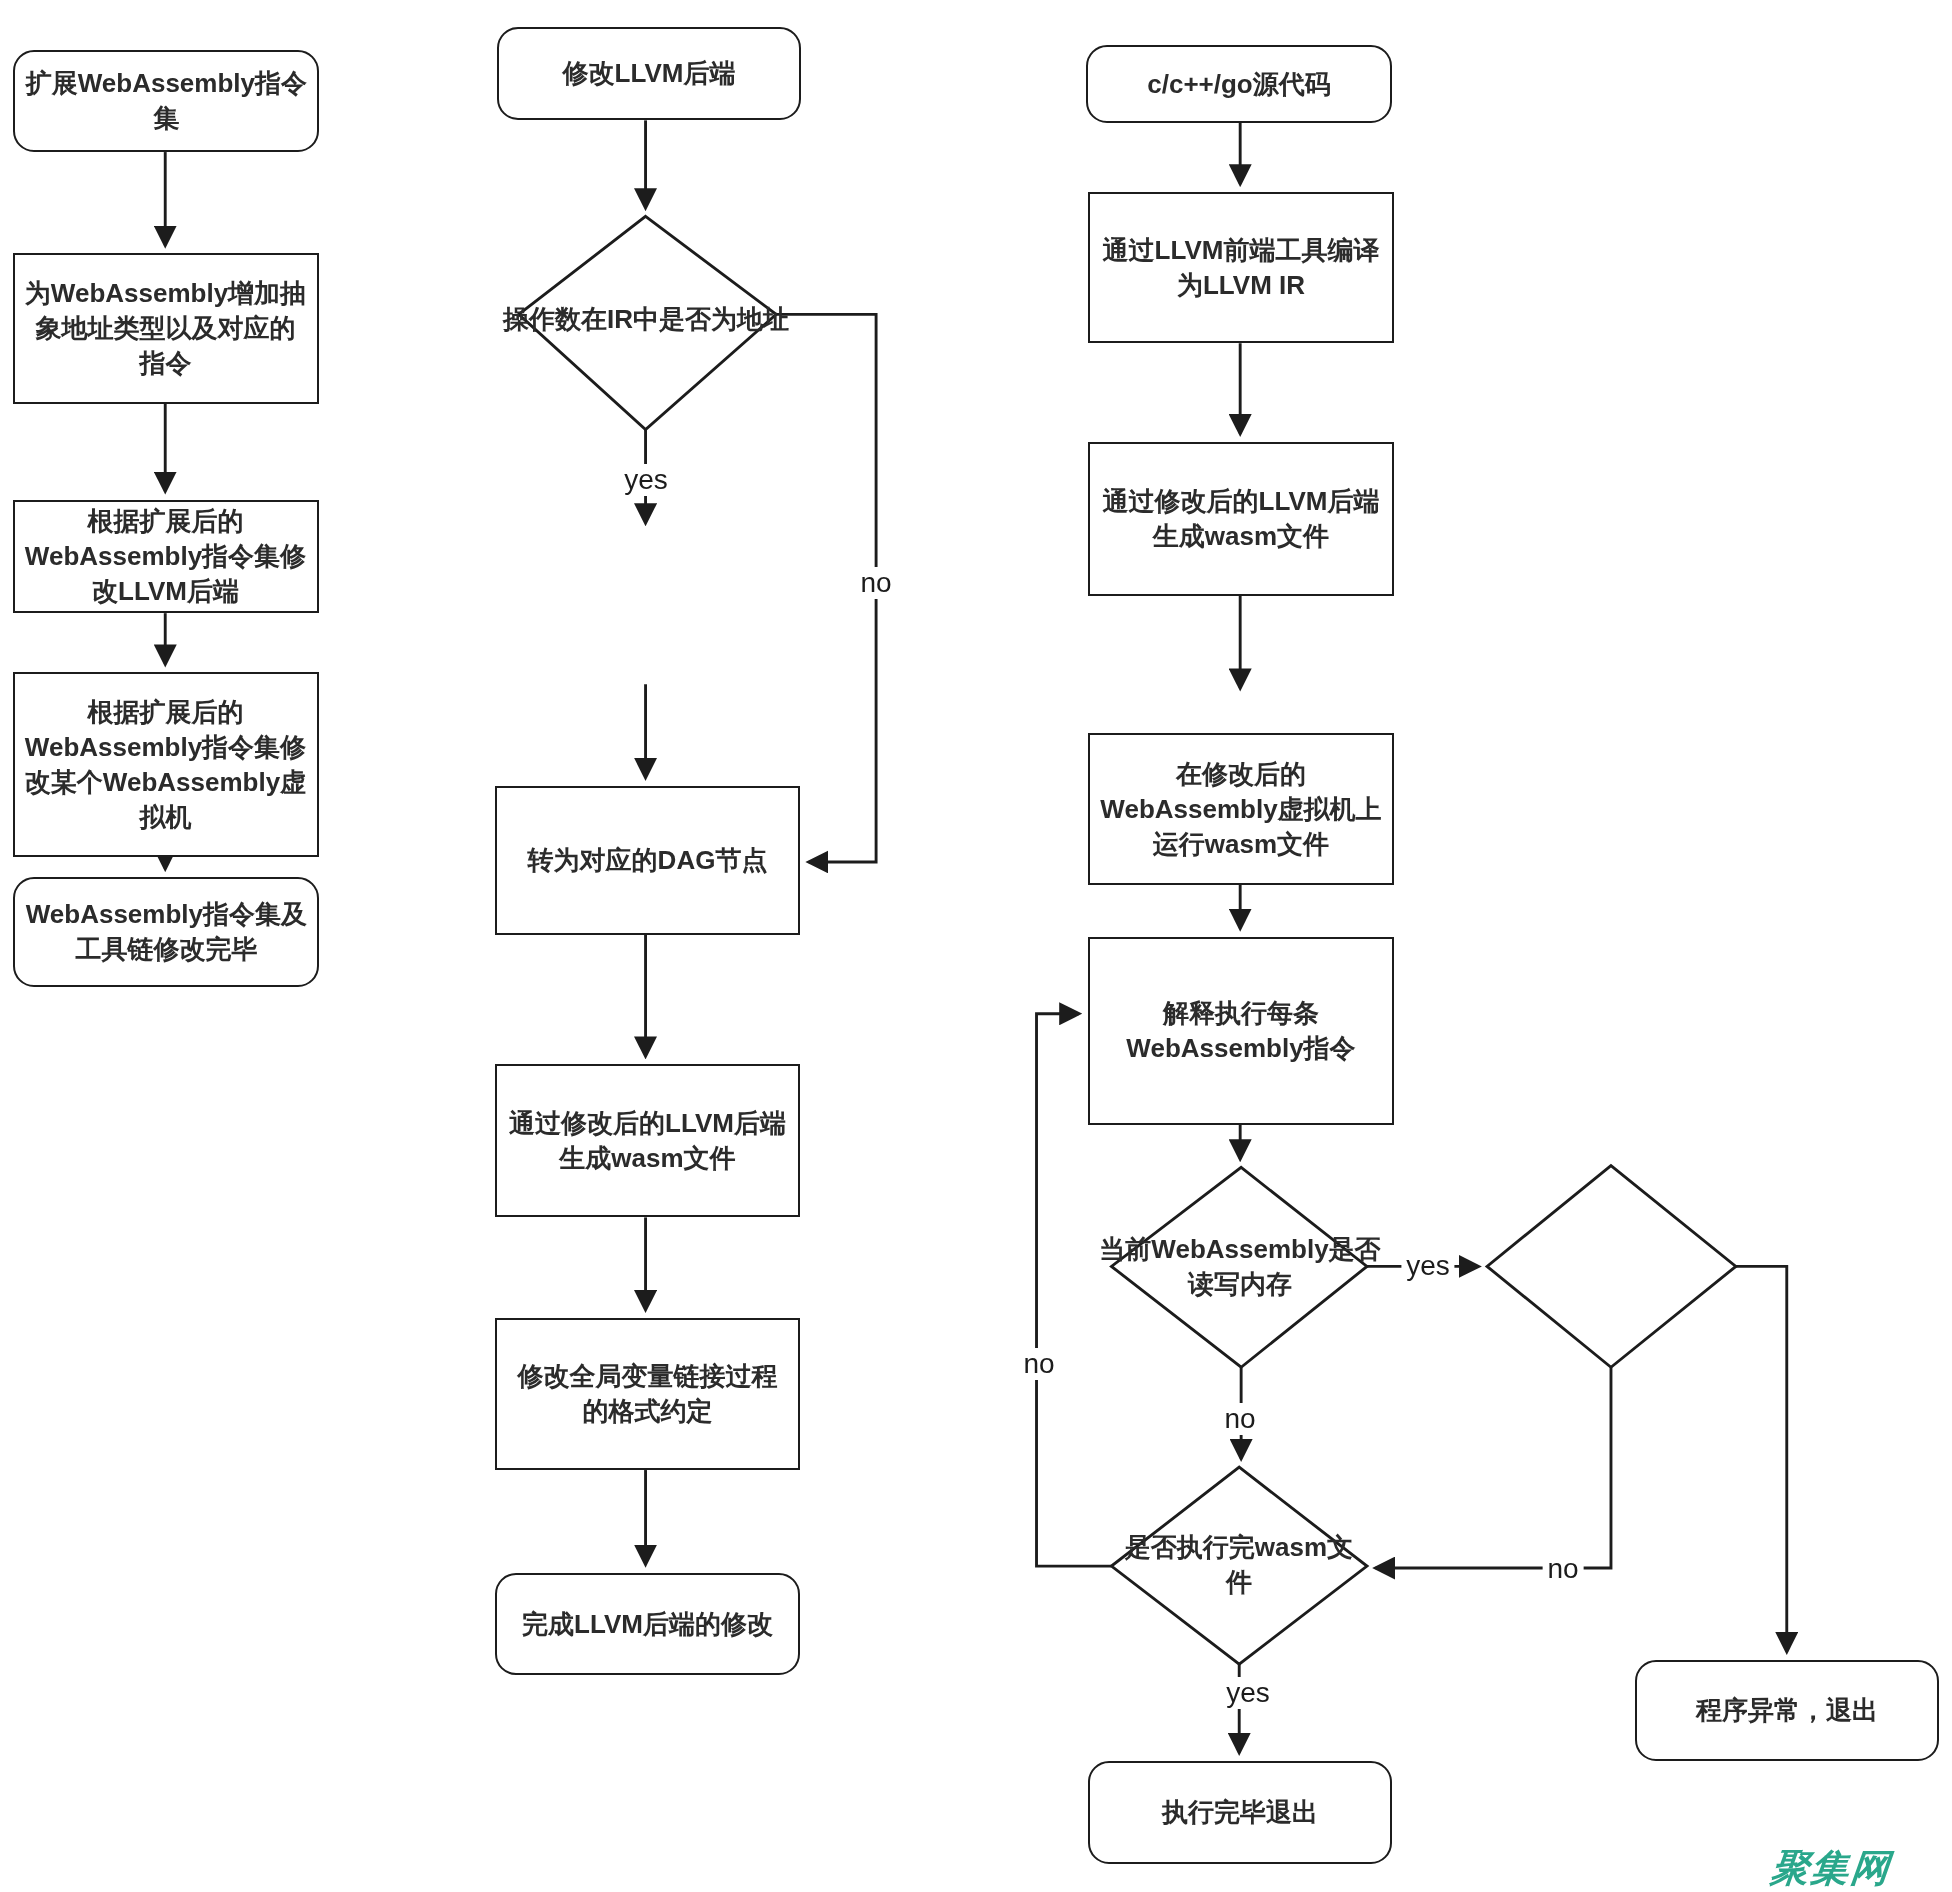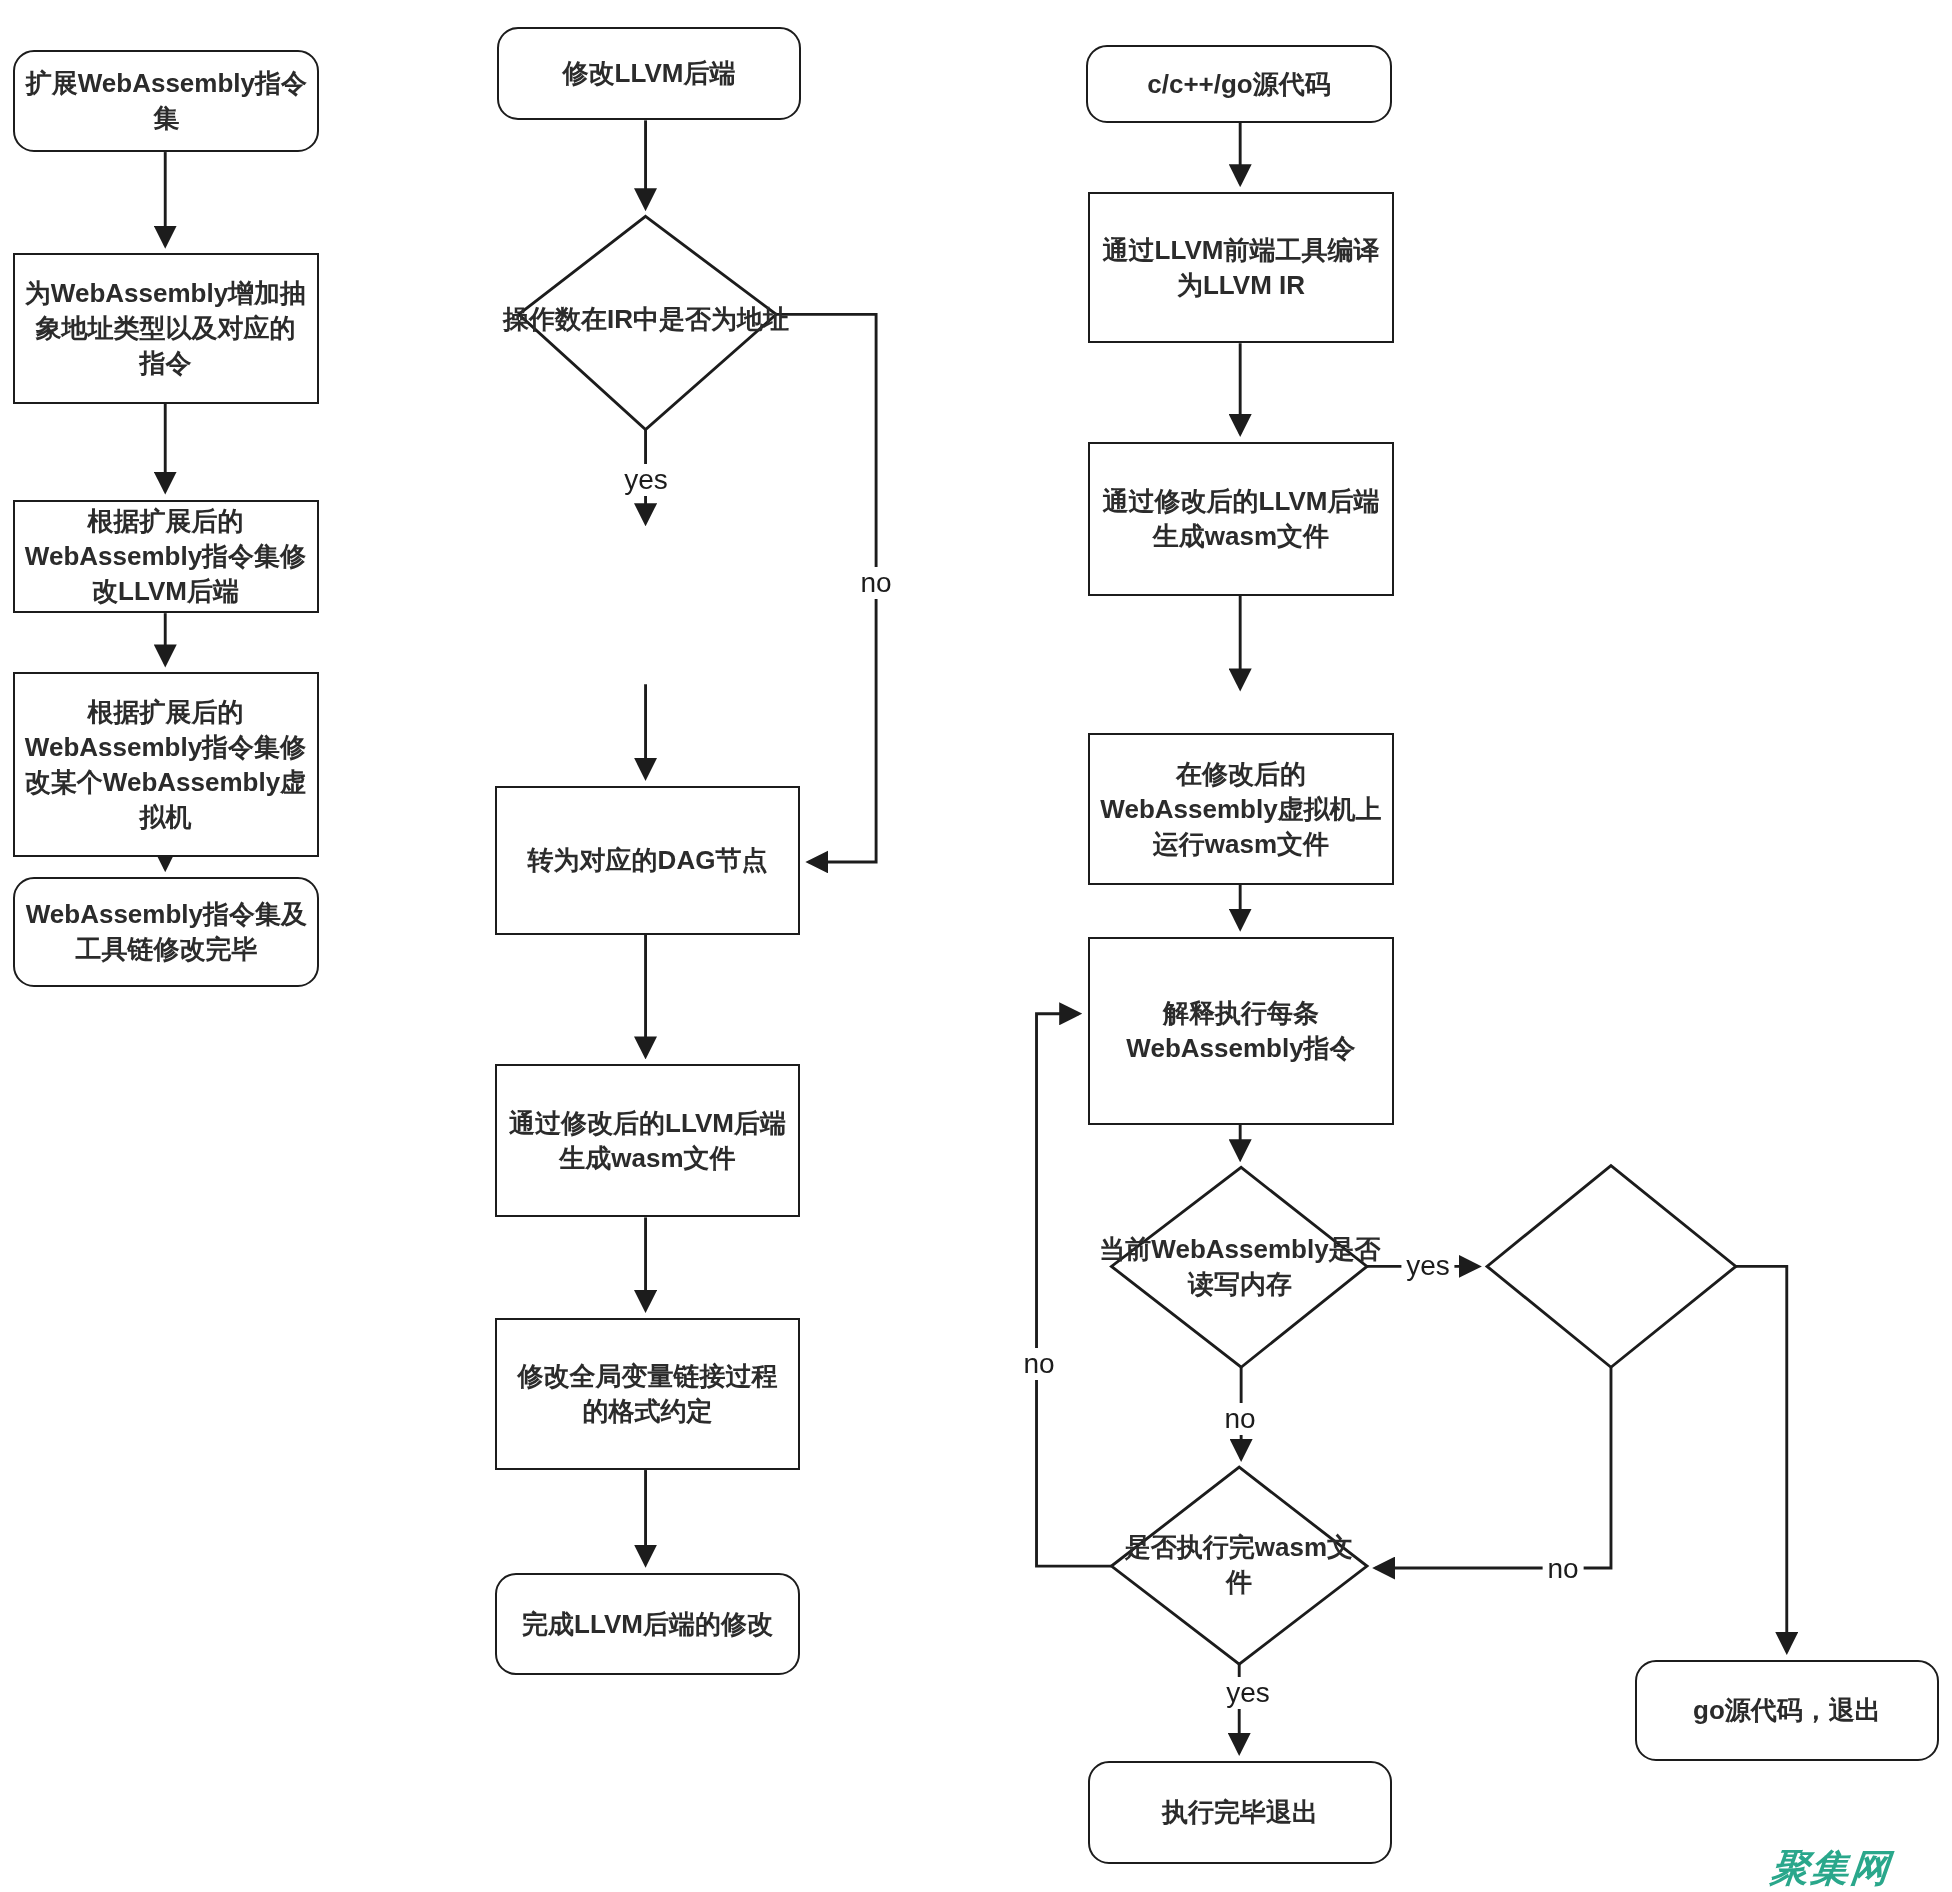--- a/index.html
+++ b/index.html
@@ -96,21 +96,21 @@
   <div class="node" style="left:495px;top:1064px;width:305px;height:153px;">通过修改后的LLVM后端生成wasm文件</div>
   <div class="node" style="left:495px;top:1318px;width:305px;height:152px;">修改全局变量链接过程的格式约定</div>
   <div class="node rounded" style="left:495px;top:1573px;width:305px;height:102px;">完成LLVM后端的修改</div>
 
   <div class="node rounded" style="left:1086px;top:13.4px;width:306px;height:78px;margin-top:32px;">c/c++/go源代码</div>
   <div class="node" style="left:1088px;top:192px;width:306px;height:151px;">通过LLVM前端工具编译为LLVM IR</div>
   <div class="node" style="left:1088px;top:442px;width:306px;height:154px;">通过修改后的LLVM后端生成wasm文件</div>
   <div class="node" style="left:1088px;top:733px;width:306px;height:152px;">在修改后的WebAssembly虚拟机上运行wasm文件</div>
   <div class="node" style="left:1088px;top:937px;width:306px;height:188px;">解释执行每条WebAssembly指令</div>
   <div class="node rounded" style="left:1088px;top:1761px;width:304px;height:103px;">执行完毕退出</div>
-  <div class="node rounded" style="left:1635px;top:1660px;width:304px;height:101px;">go源代码，退出</div>
+  <div class="node rounded" style="left:1635px;top:1660px;width:304px;height:101px;">程序异常，退出</div>
 
   <div class="diamond-label" style="left:646px;top:319px;width:307px;">操作数在IR中是否为地址</div>
   <div class="diamond-label" style="left:1240px;top:1267px;width:288px;">当前WebAssembly是否读写内存</div>
   <div class="diamond-label" style="left:1239px;top:1565px;width:250px;">是否执行完wasm文件</div>
 
   <div class="edge-label" style="left:646px;top:480px;">yes</div>
   <div class="edge-label" style="left:876px;top:583px;">no</div>
   <div class="edge-label" style="left:1428px;top:1266px;">yes</div>
   <div class="edge-label" style="left:1240px;top:1419px;">no</div>
   <div class="edge-label" style="left:1563px;top:1569px;">no</div>

